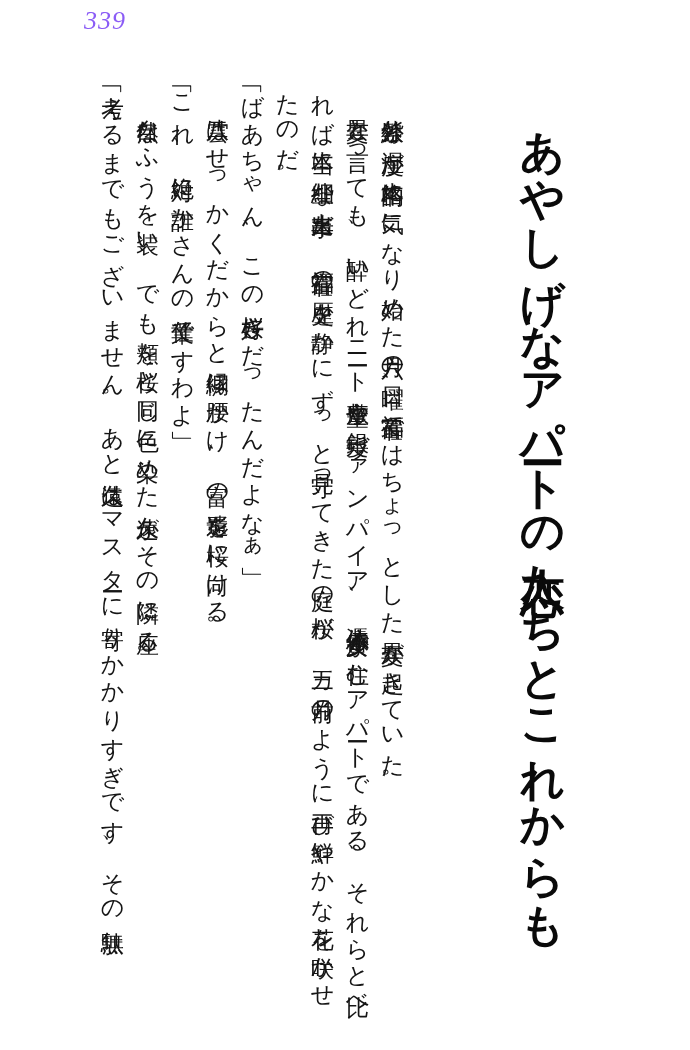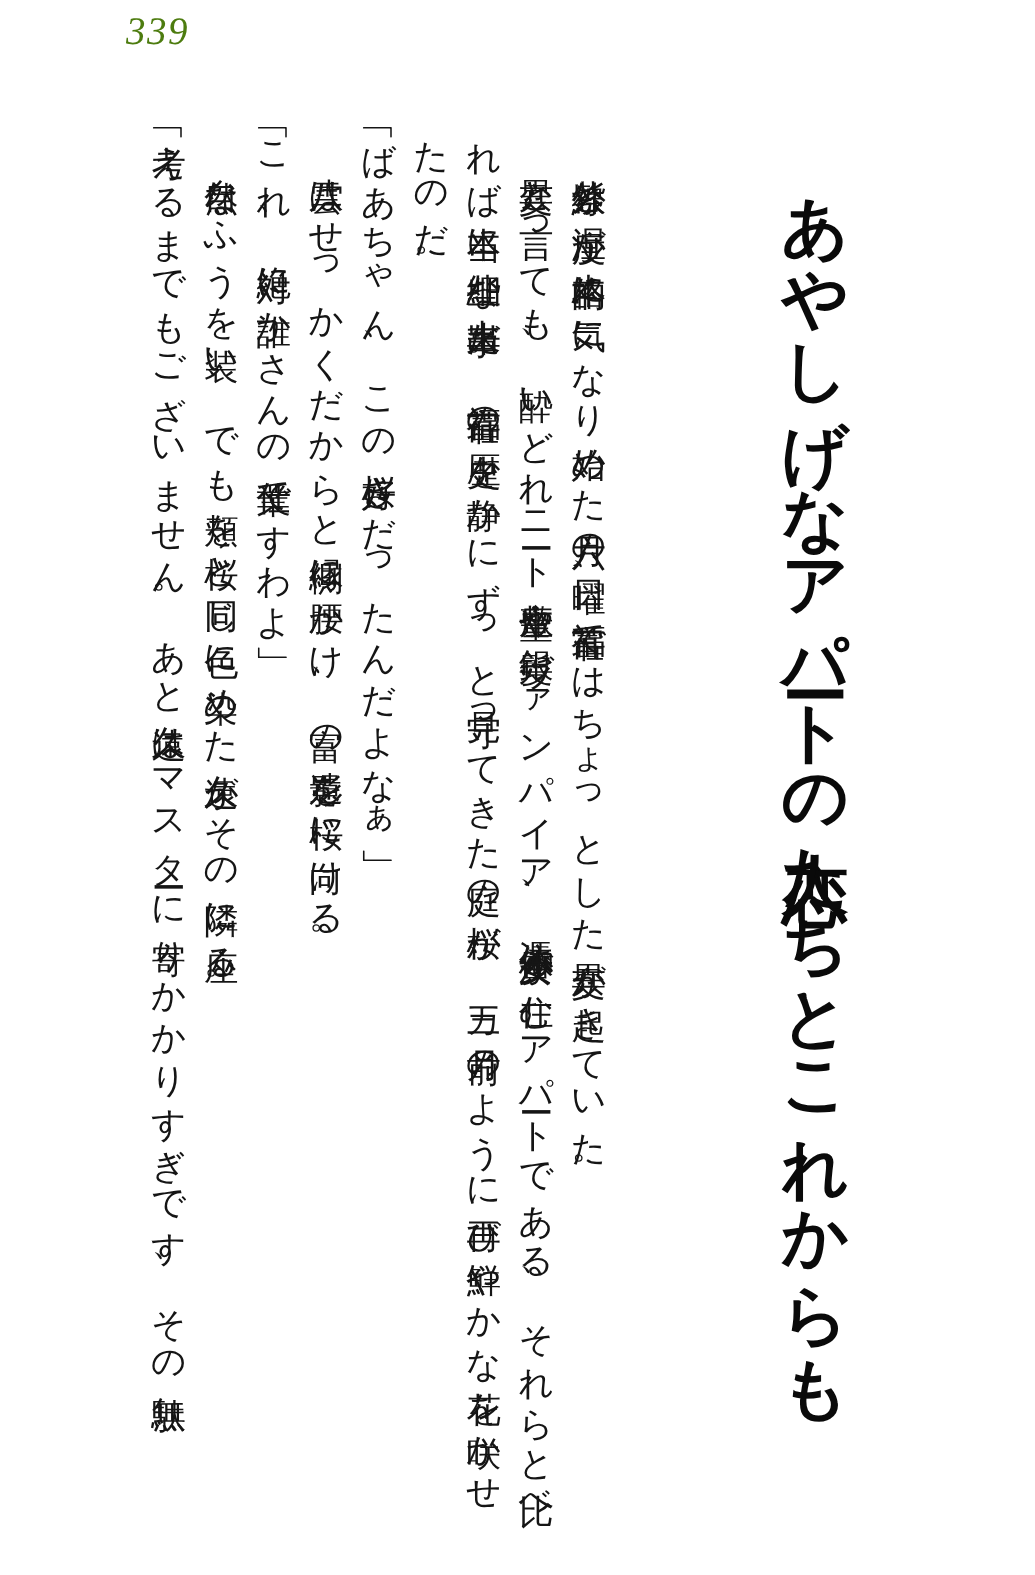--- a/index.html
+++ b/index.html
@@ -15,21 +15,21 @@
     font-family: "Liberation Serif", "DejaVu Serif", serif;
     color: #151515;
   }
   .page-number {
     position: absolute;
     top: 6px;
     left: 84px;
     font-size: 26px;
     font-style: italic;
     letter-spacing: 1px;
-    color: #4d7c0f;
+    color: #8b5cf6;
   }
   .content {
     position: absolute;
     top: 78px;
     right: 118px;
     height: 936px;
     writing-mode: vertical-rl;
     text-orientation: mixed;
   }
   .chapter-title {

